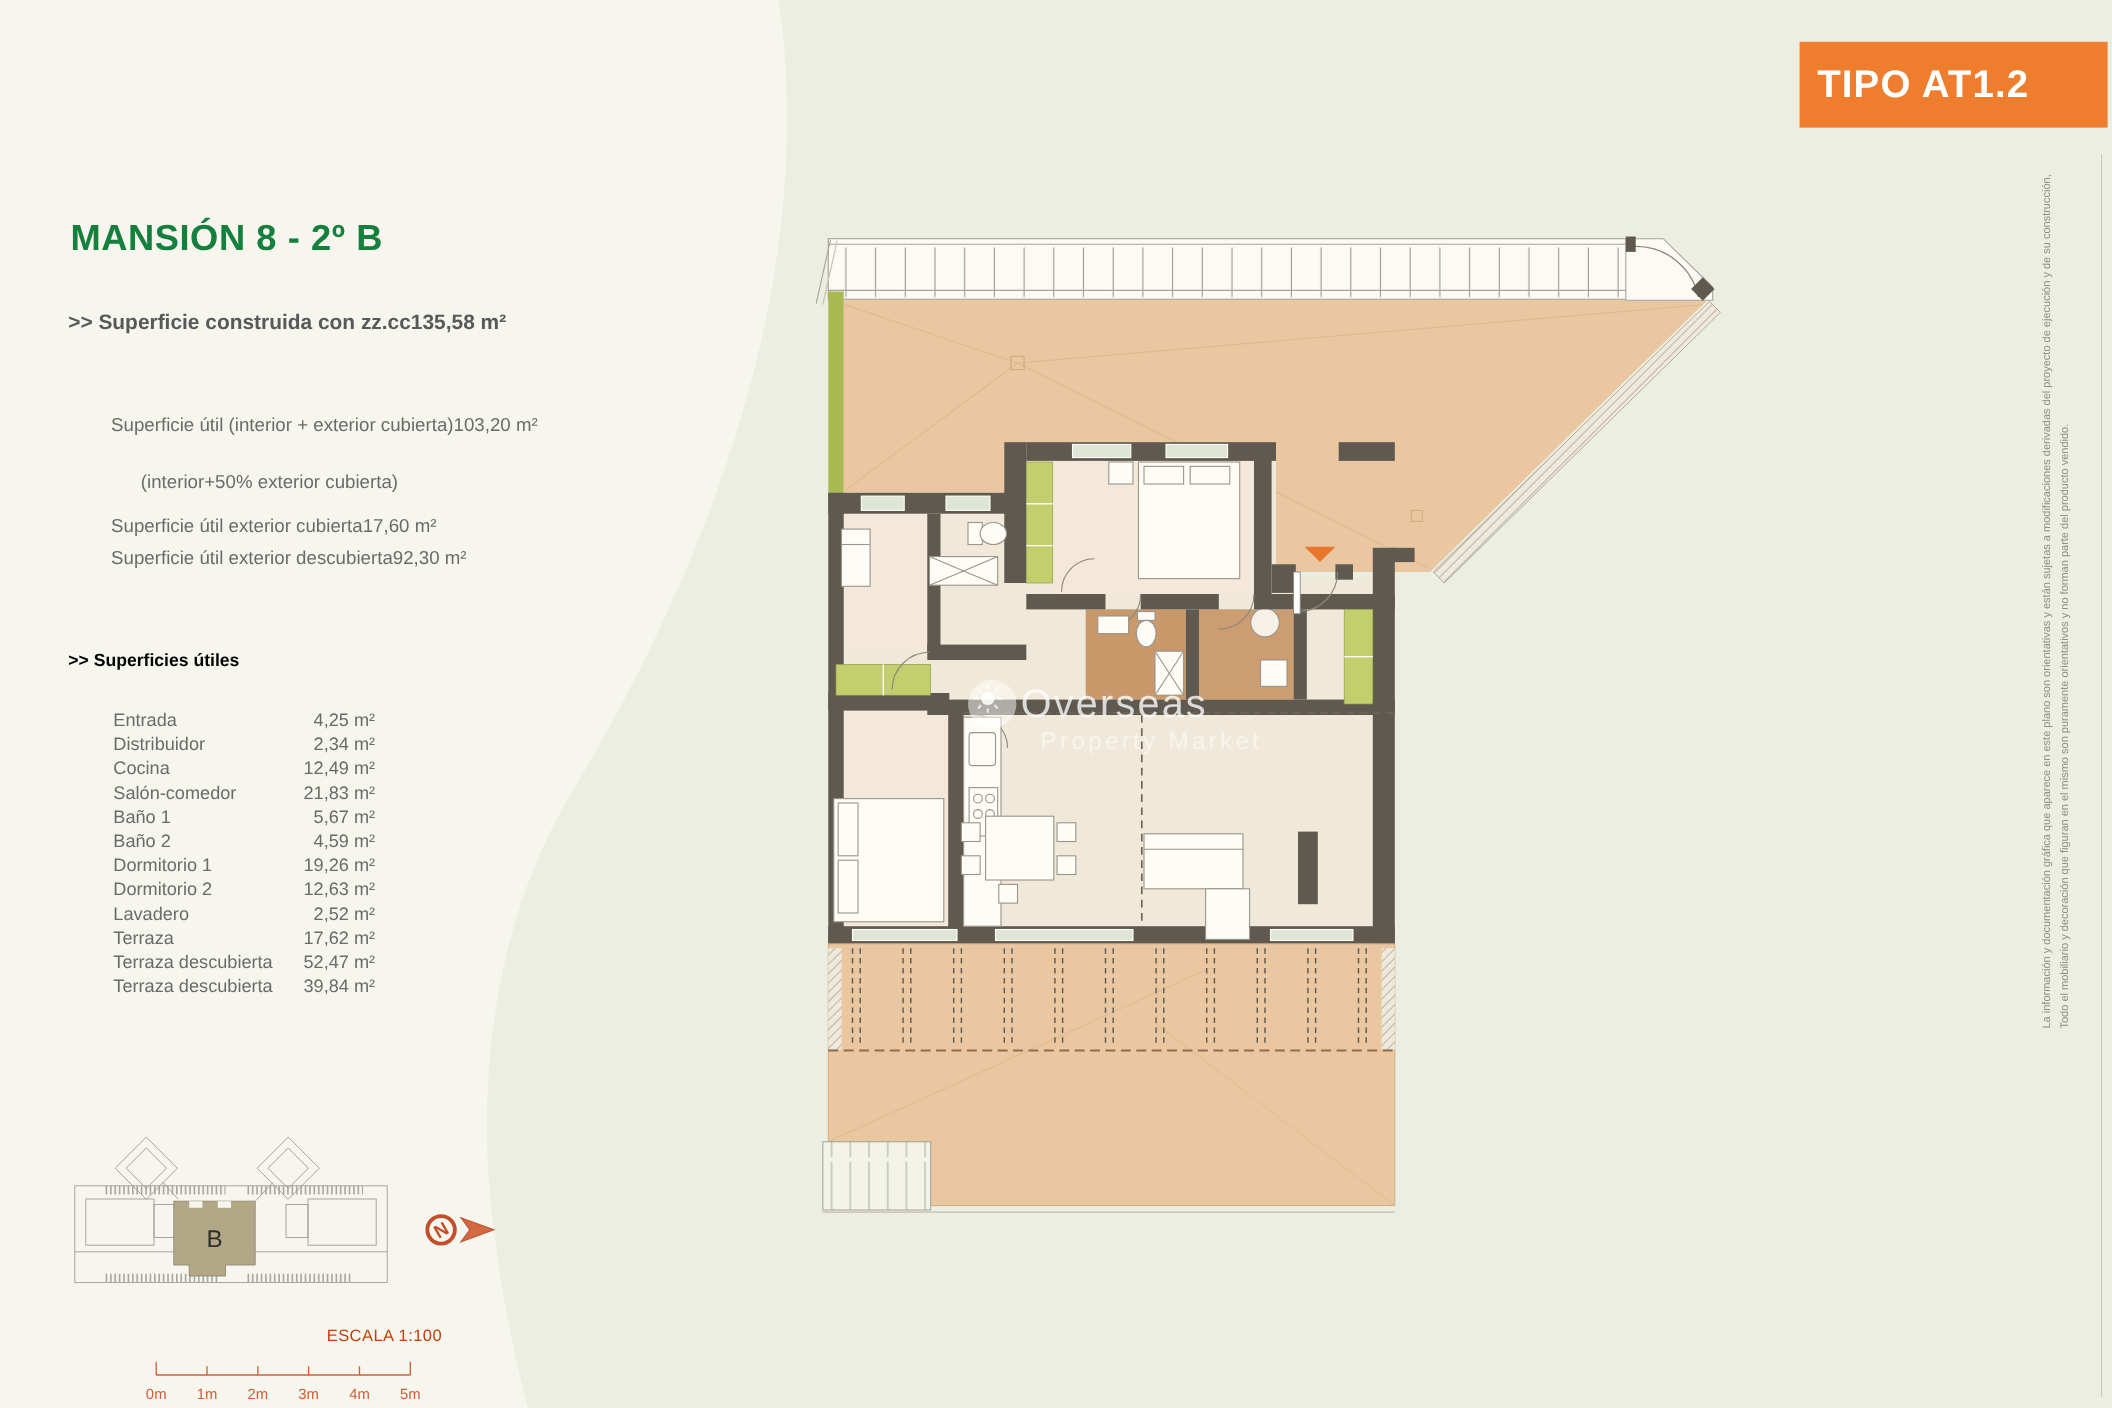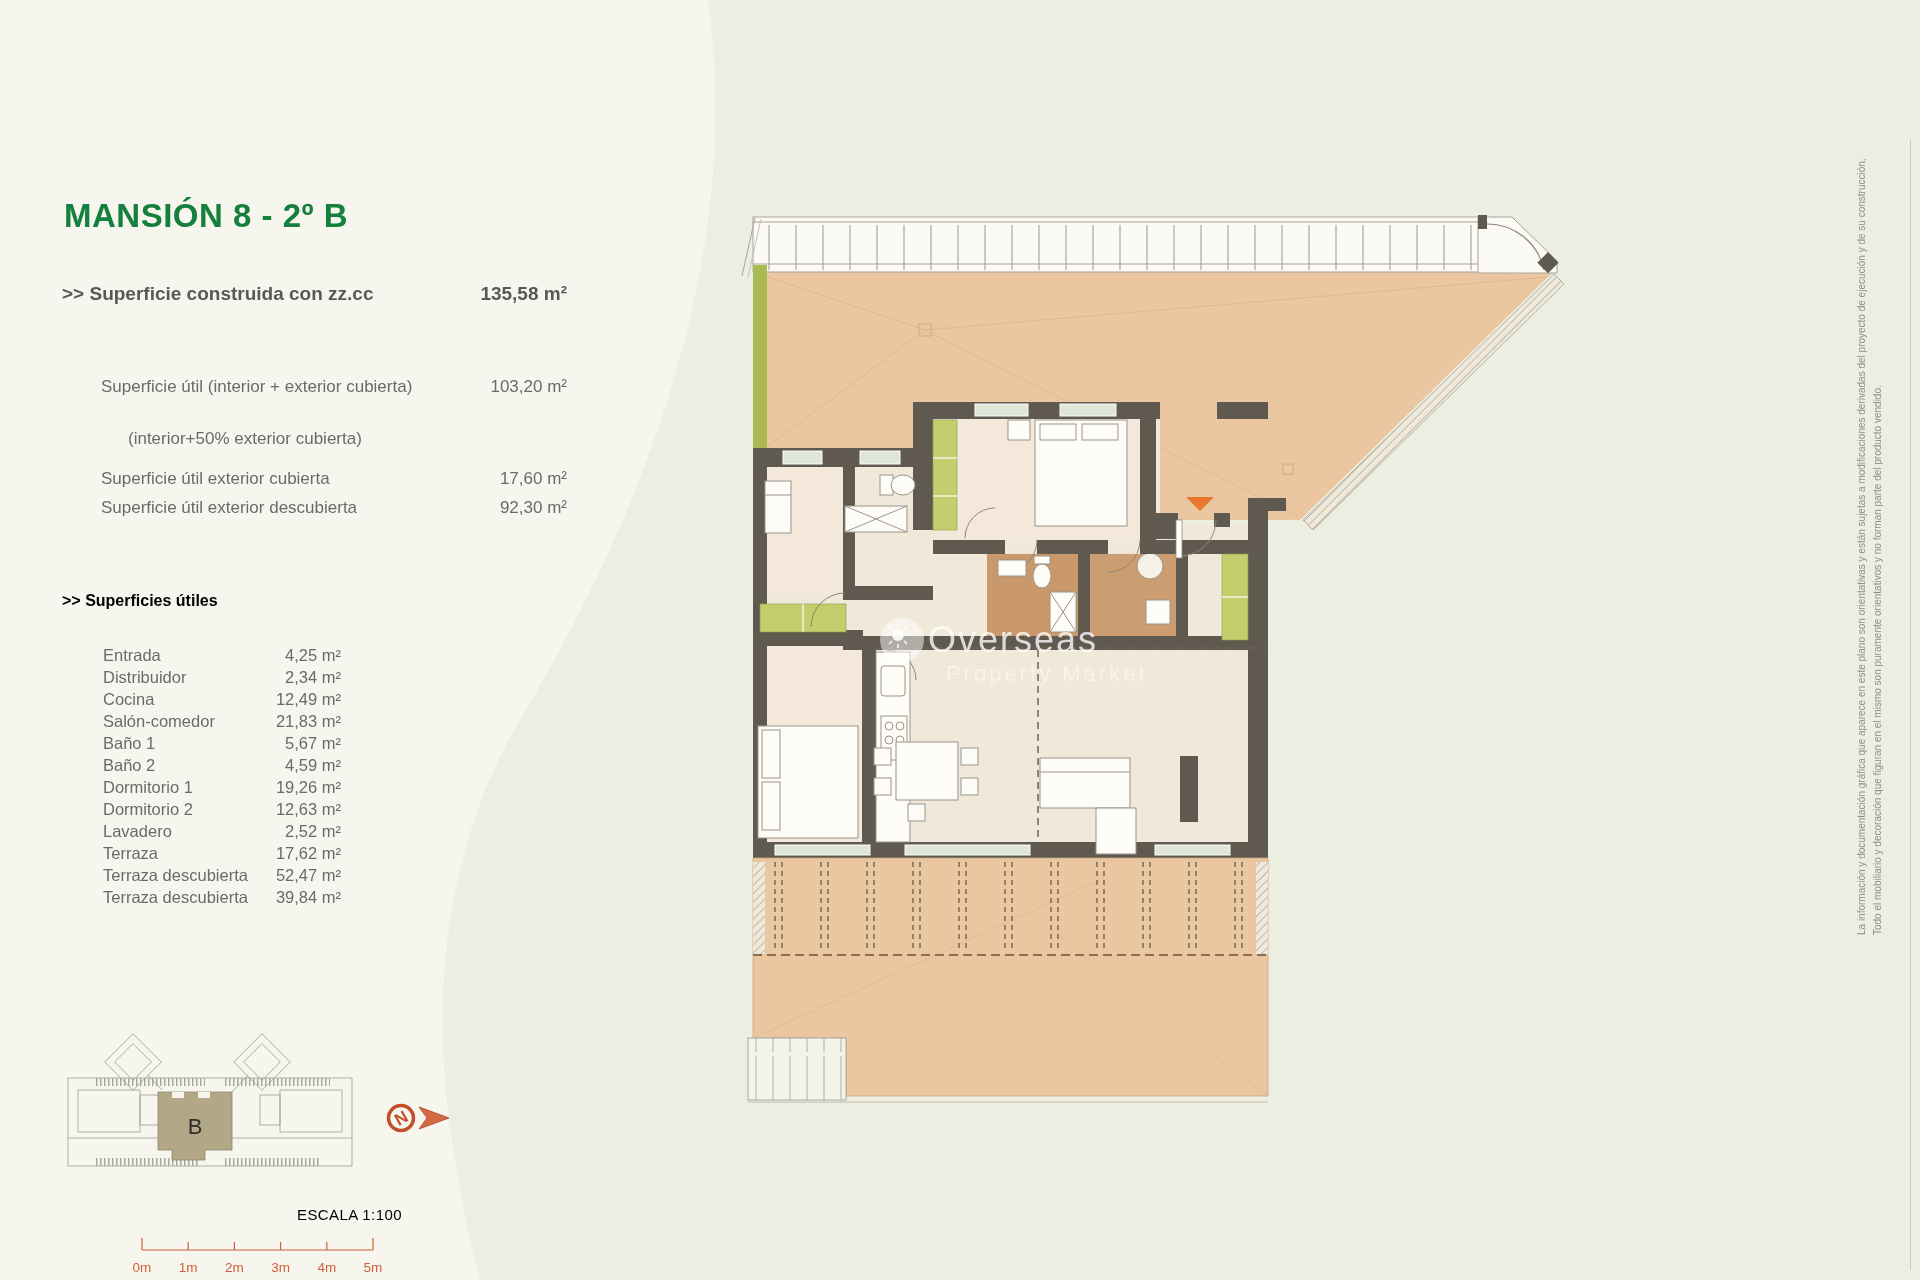--- a/index.html
+++ b/index.html
@@ -5,45 +5,46 @@
   html,body{margin:0;padding:0;background:#d8d8d0;}
   .canvas{position:relative;width:1920px;height:1280px;background:#ebeee0;overflow:hidden;
           font-family:"Liberation Sans",sans-serif;color:#6a6a6a;}
   .abs{position:absolute;}
   
   .badge{position:absolute;left:1636px;top:38px;width:280px;height:78px;background:#ee7e2e;
          color:#ffffff;font-size:35px;font-weight:700;line-height:78px;padding-left:16px;
          letter-spacing:1px;box-sizing:border-box;}
   .title{position:absolute;left:64px;top:197px;font-size:33px;font-weight:700;color:#15803d;letter-spacing:.5px;}
   
-  .srow{position:absolute;left:62px;width:505px;display:flex;justify-content:space-between;font-size:17px;}
+  .srow{position:absolute;left:62px;width:505px;display:flex;font-size:17px;}
   .srow.bold{font-size:19px;font-weight:700;color:#58585a;}
   .srow .lbl{white-space:nowrap;}
   .srow.ind .lbl{padding-left:39px;}
   .ssub{position:absolute;left:128px;font-size:17px;}
   
   .rooms-header{position:absolute;left:62px;top:592px;font-size:16px;font-weight:700;color:#000000;}
   .rooms{position:absolute;left:103px;top:644px;width:238px;}
   .rrow{display:flex;justify-content:space-between;height:22px;font-size:16.5px;line-height:22px;align-items:center;}
   
-  .escala{position:absolute;left:297px;top:1206px;font-size:15px;color:#000000;letter-spacing:.4px;}
+  .escala{position:absolute;left:297px;top:1206px;font-size:15px;color:#c2410c;letter-spacing:.4px;}
   
   .disc{position:absolute;top:140px;height:795px;writing-mode:vertical-rl;transform:rotate(180deg);
         font-size:10px;color:#8e8e86;white-space:nowrap;}
   .vrule{position:absolute;left:1910px;top:140px;width:1px;height:1130px;background:#c9c9bf;}
 </style>
 </head>
 <body>
 
 <div class="canvas">
 
   <svg class="abs" style="left:0;top:0" width="1920" height="1280" viewBox="0 0 1920 1280">
     <path d="M0,0 L708,0 C745,260 640,520 520,720 C445,845 430,1000 452,1140 C458,1185 468,1235 480,1280 L0,1280 Z" fill="#f7f6ee"></path>
   </svg>
 
+  <div class="badge">TIPO AT1.2</div>
 
   <div class="title">MANSIÓN 8 - 2º B</div>
 
   <div class="srow bold" style="top:283px">
     <span class="lbl">&gt;&gt; Superficie construida con zz.cc</span>
     <span class="val">135,58 m²</span>
   </div>
   <div class="srow ind" style="top:377px">
     <span class="lbl">Superficie útil (interior + exterior cubierta)</span>
     <span class="val">103,20 m²</span>

